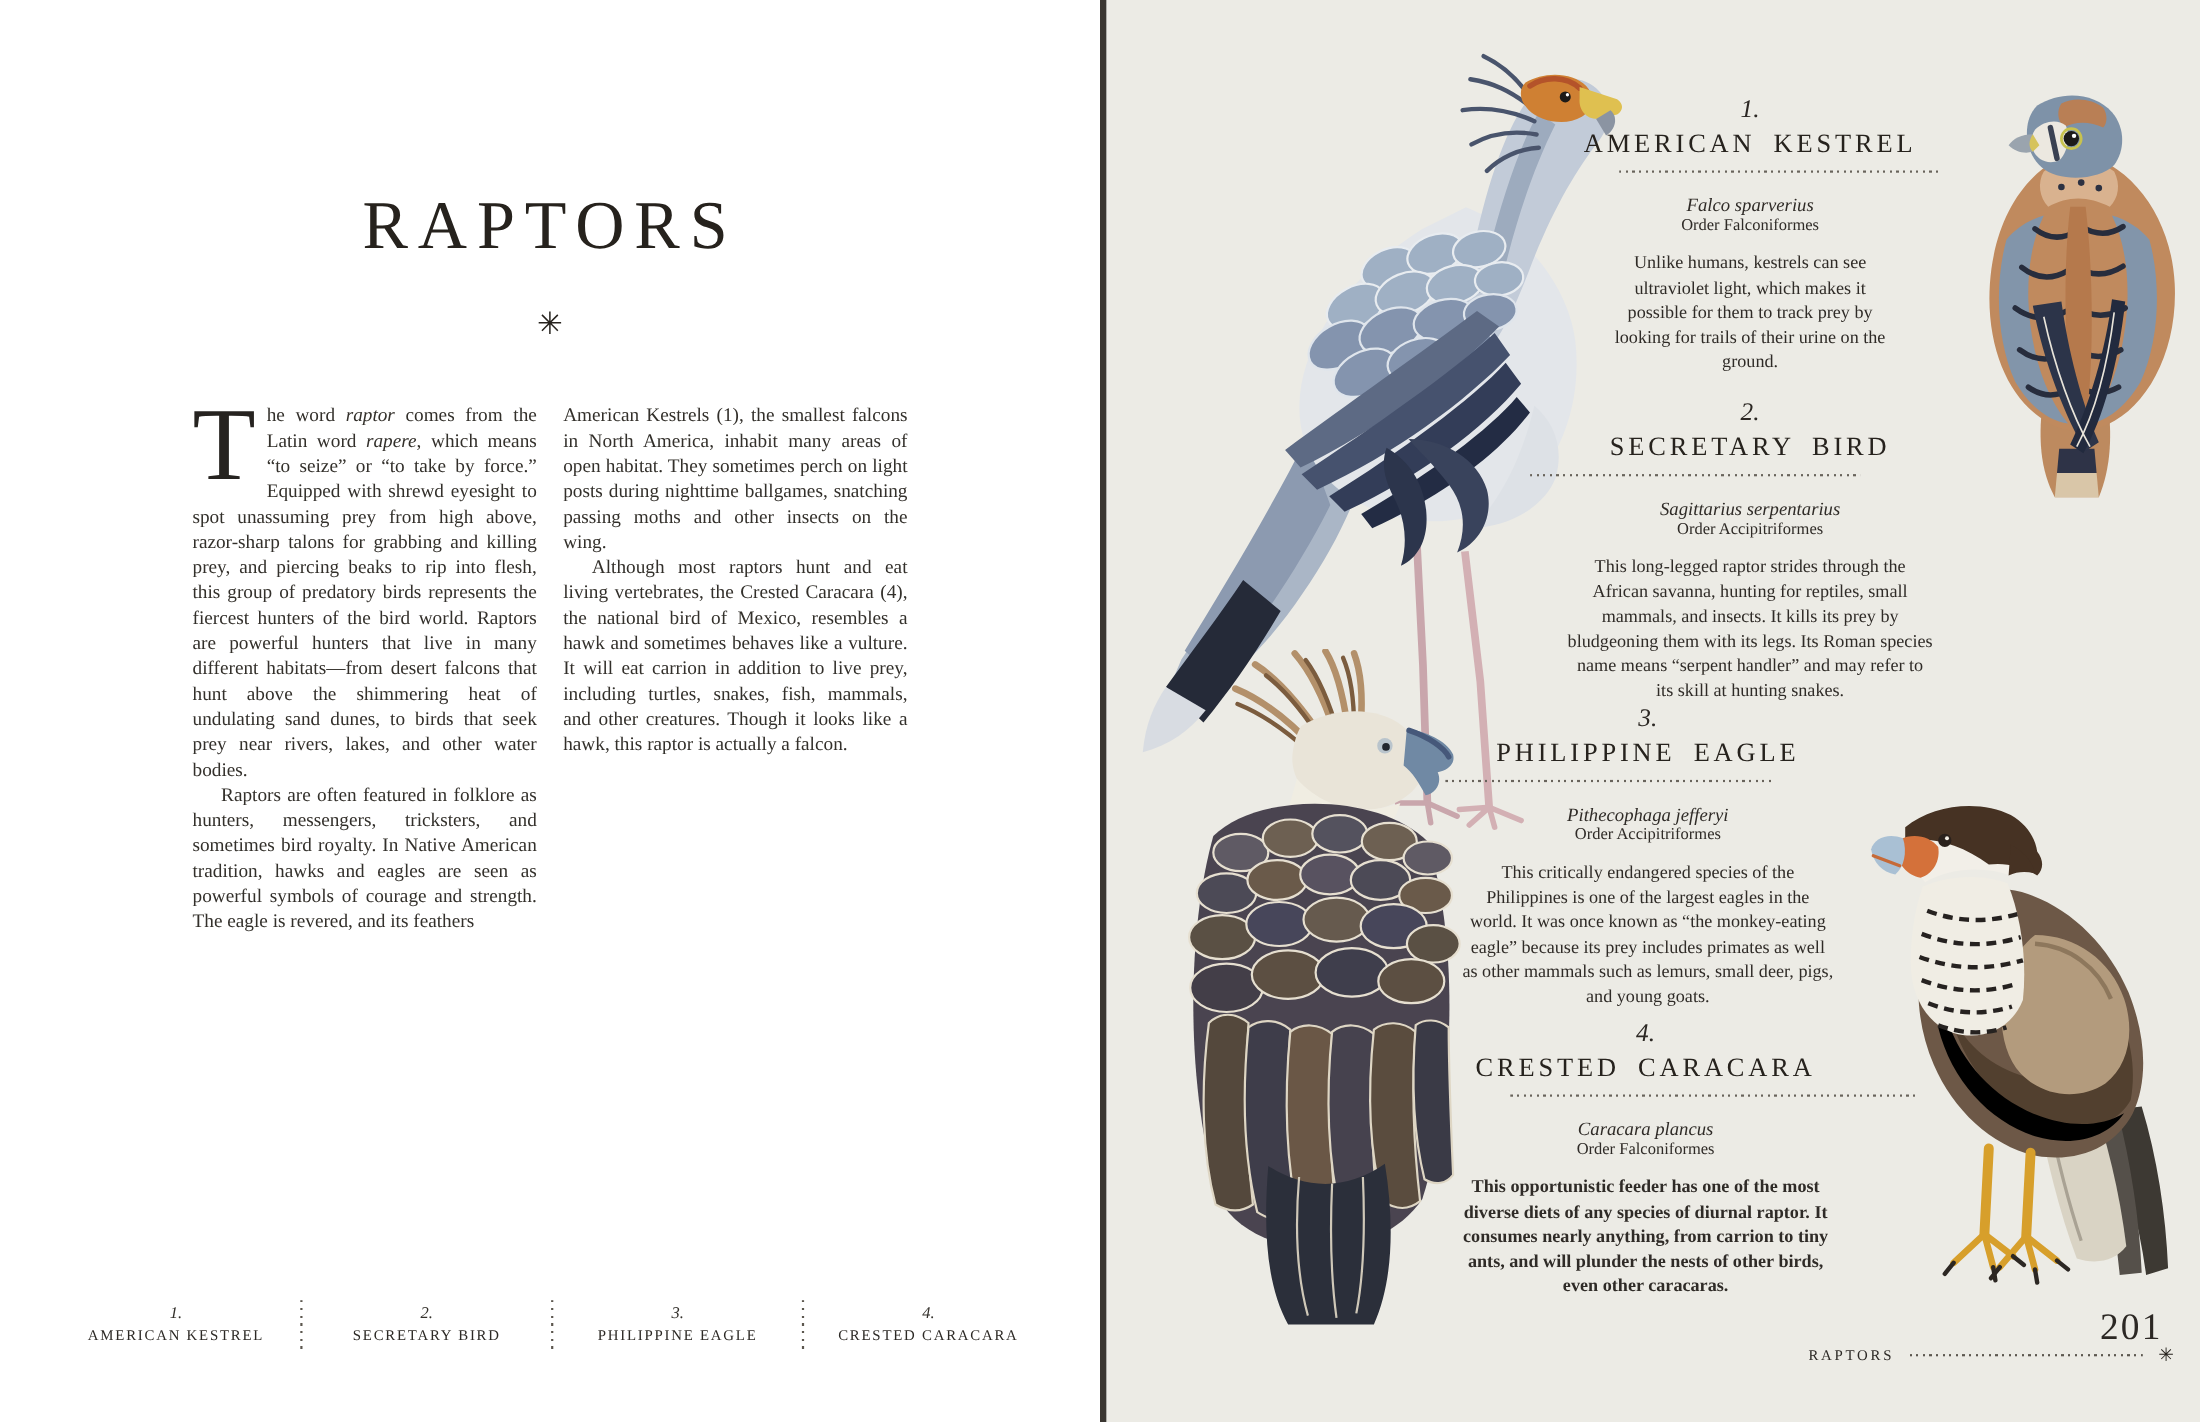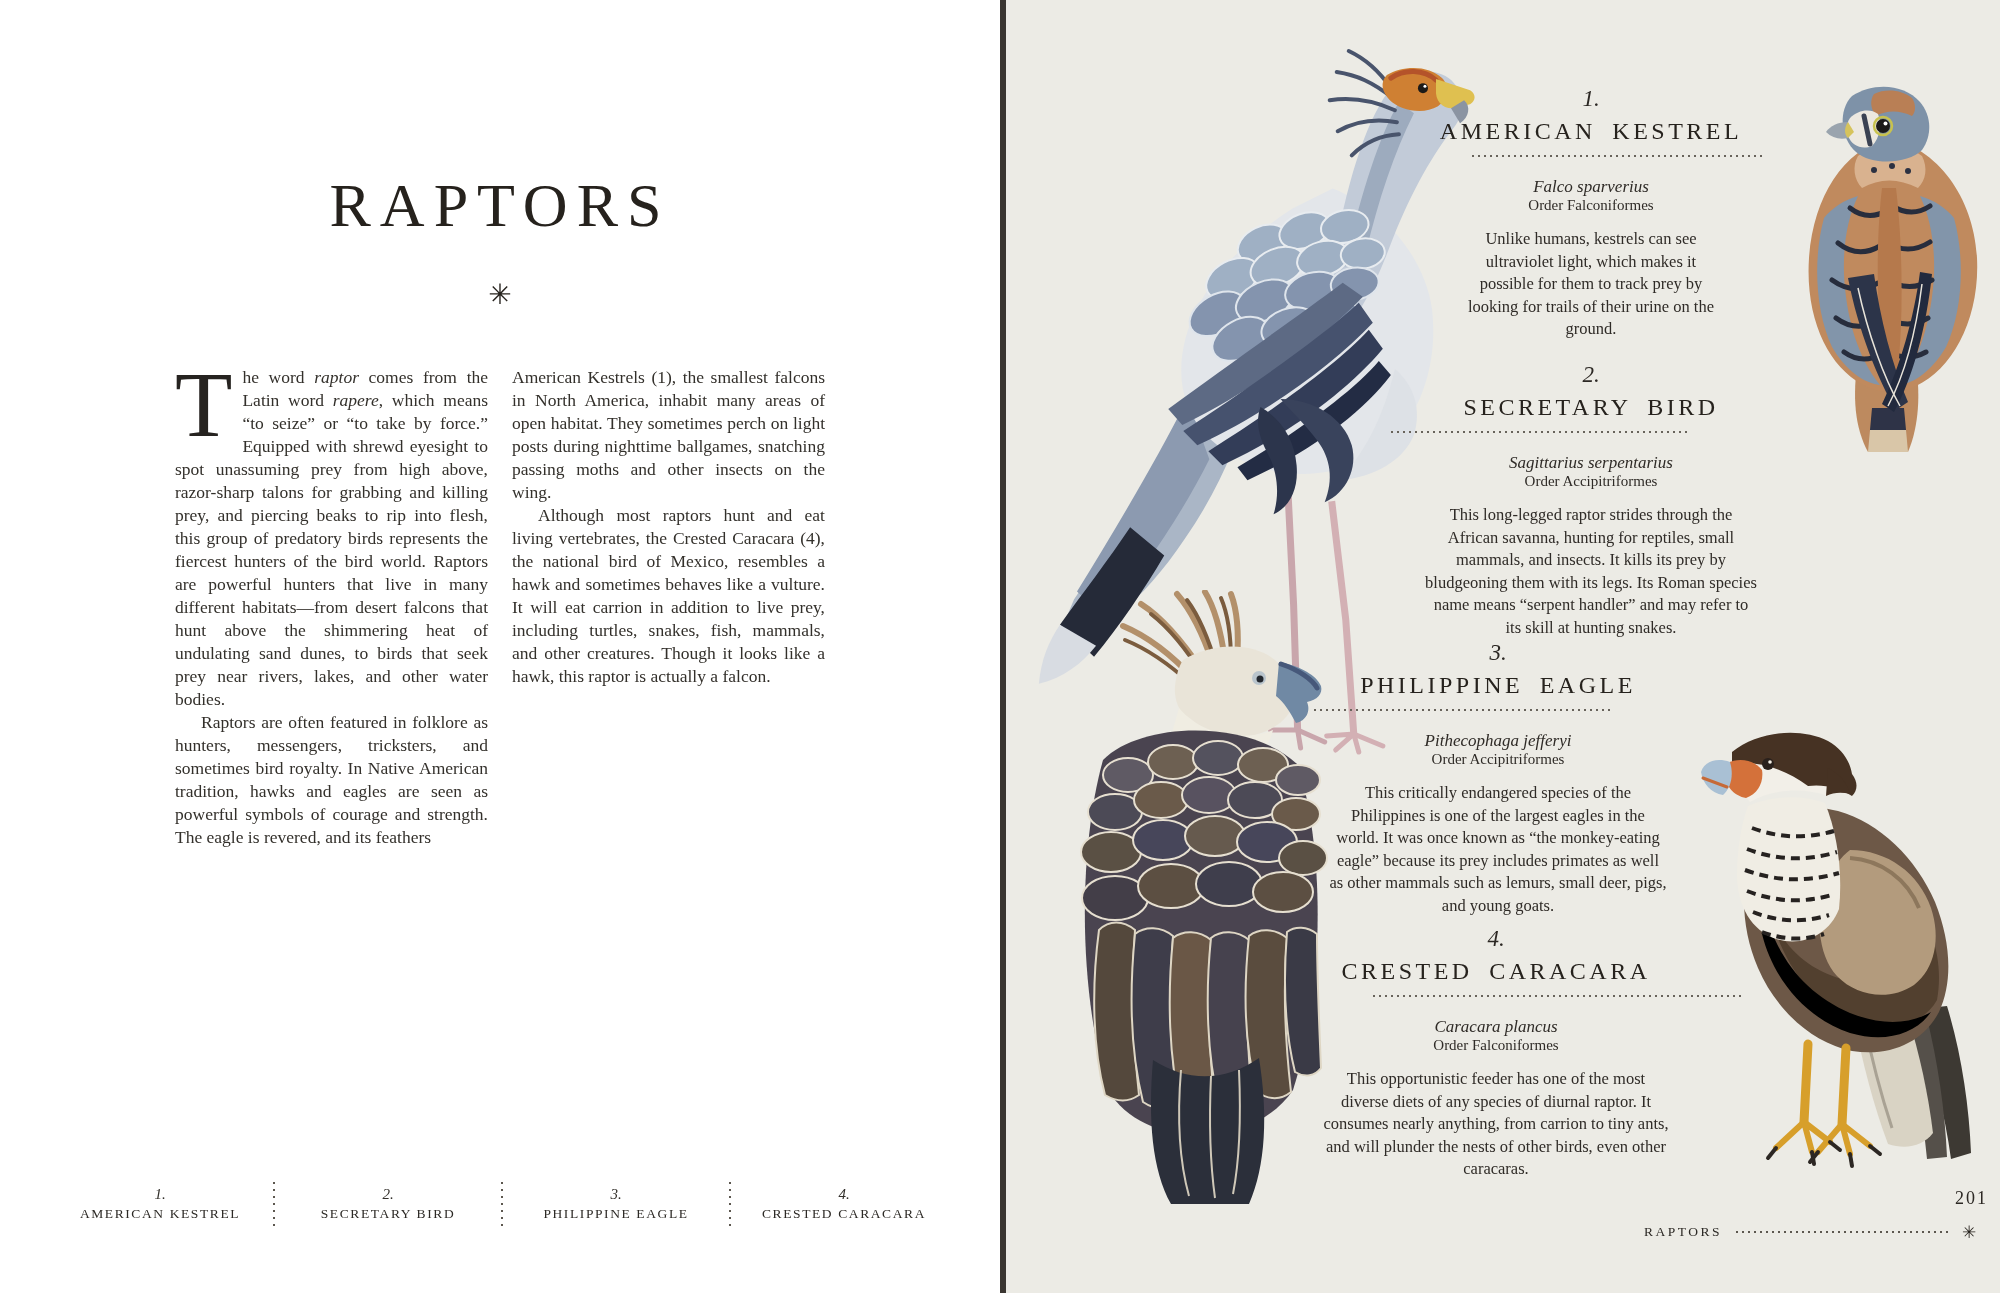--- a/index.html
+++ b/index.html
@@ -49,32 +49,32 @@
   .s2 { left:390px; top:362px; width:390px; }
   .s2 .s-rule { width:300px; transform:translateX(-50px); }
   .s2 .s-text { padding:0 28px; }
 
   .s3 { left:297px; top:640px; width:390px; }
   .s3 .s-rule { width:299px; transform:translateX(-35px); }
   .s3 .s-text { padding:0 26px;text-align:center; }
 
   .s4 { left:290px; top:926px; width:400px; }
   .s4 .s-rule { width:368px; transform:translateX(61px); }
-  .s4 .s-text { padding:0 26px; }
+  .s4 .s-text { padding:0 26px;font-weight:bold; }
 
   
   .illo { position:absolute; }
   .illo svg { width:100%; height:100%; display:block; }
   .illo-secretary { left:24px;  top:38px;  width:455px; height:722px; }
   .illo-kestrel   { left:782px; top:78px;  width:202px; height:382px; }
   .illo-eagle     { left:47px;  top:590px; width:292px; height:622px; }
   .illo-caracara  { left:694px; top:712px; width:293px; height:463px; }
 
   
-  .page-number { position:absolute; right:12px; top:1188px; font-size:18px; letter-spacing:2px; color:#2c2824; }
+  .page-number { position:absolute; right:34px; top:1188px; font-size:34px; letter-spacing:2px; color:#2c2824; }
   .r-footer { position:absolute; left:638px; top:1222px; display:flex; align-items:center; gap:14px; }
   .r-footer-label { font-size:13.5px; letter-spacing:2.5px; color:#2c2925; }
   .r-footer-rule  { width:212px; height:2px;
       background-image:repeating-linear-gradient(to right,#5c574f 0 2px,transparent 2px 6px); }
   .r-footer-star  { font-size:17px; font-family:"DejaVu Sans", sans-serif; color:#26221d; }
 </style>
 </head>
 <body>
 
 <div class="left-page">

